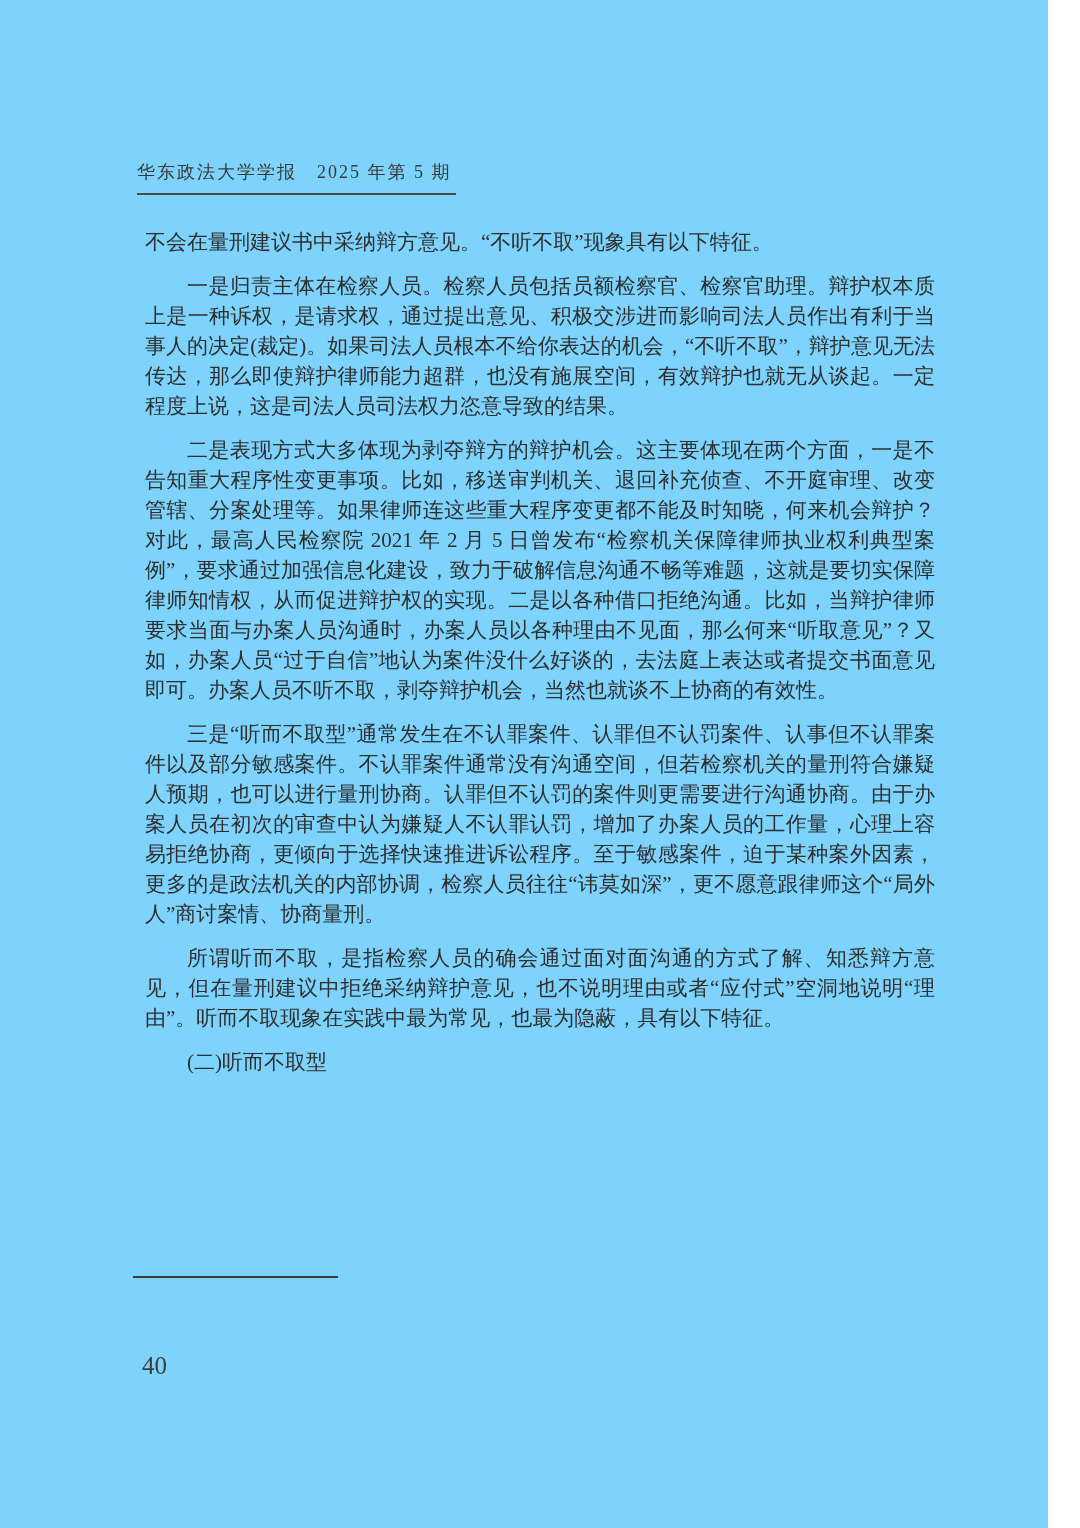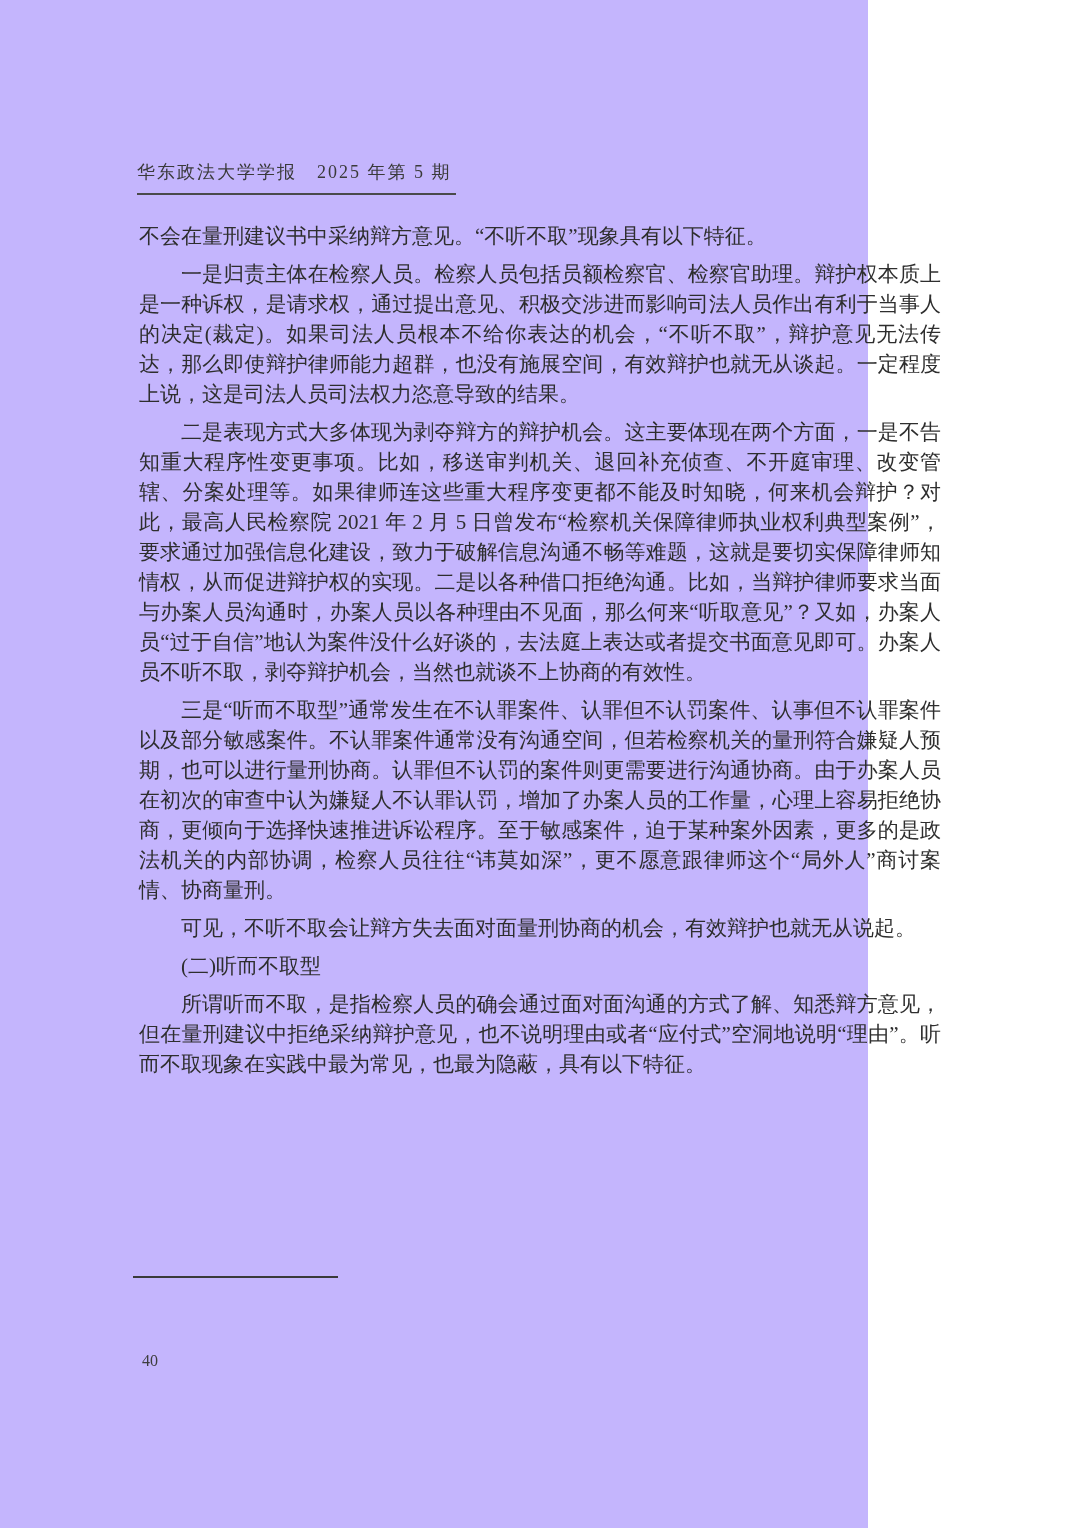--- a/index.html
+++ b/index.html
@@ -5,22 +5,22 @@
   html, body { margin: 0; padding: 0; }
   body {
     width: 1080px; height: 1528px;
     background: #ffffff;
     font-family: "Liberation Serif", "DejaVu Serif", serif;
     color: #2e2e2e;
     overflow: hidden;
   }
   .page {
     position: relative;
-    width: 868px; height: 1528px;
-    background: #c4b5fd;
+    width: 1048px; height: 1528px;
+    background: #7dd3fc;
   }
 
   
   .running-head {
     position: absolute;
     left: 137px; top: 160px;
     font-size: 18px;
     letter-spacing: 2px;
     color: #3a3a3a;
     border-bottom: 2px solid #4a4a4a;
@@ -32,21 +32,21 @@
   
   .article {
     position: absolute;
     left: 131px; top: 213px;
     width: 818px;
     font-size: 21px;
     line-height: 30px;
     text-align: justify;
     color: #2e2e2e;
   }
-  .article p { margin: 8px; text-indent: 2em; }
+  .article p { margin: 14px; text-indent: 2em; }
   .article p.cont { text-indent: 0; }
   sup.fn-ref {
     font-size: 13px;
     line-height: 0;
     vertical-align: 6px;
     letter-spacing: 0;
   }
 
   
   .footnote-rule {
@@ -64,41 +64,40 @@
     font-size: 17px;
     line-height: 26px;
     text-align: justify;
     color: #333333;
   }
   .footnote .fn-marker { margin-right: 14px; }
 
   .page-number {
     position: absolute;
     left: 142px; top: 1352px;
-    font-size: 16px;
+    font-size: 25px;
     color: #3d3d3d;
   }
 </style>
 </head>
 <body>
 
 <div class="page">
 
   <div class="running-head">
     <span>华东政法大学学报</span><span class="issue">2025 年第 5 期</span>
   </div>
 
   <div class="article">
     <p class="cont">不会在量刑建议书中采纳辩方意见。“不听不取”现象具有以下特征。</p>
     <p>一是归责主体在检察人员。检察人员包括员额检察官、检察官助理。辩护权本质上是一种诉权，是请求权，通过提出意见、积极交涉进而影响司法人员作出有利于当事人的决定(裁定)。如果司法人员根本不给你表达的机会，“不听不取”，辩护意见无法传达，那么即使辩护律师能力超群，也没有施展空间，有效辩护也就无从谈起。一定程度上说，这是司法人员司法权力恣意导致的结果。</p>
     <p>二是表现方式大多体现为剥夺辩方的辩护机会。这主要体现在两个方面，一是不告知重大程序性变更事项。比如，移送审判机关、退回补充侦查、不开庭审理、改变管辖、分案处理等。如果律师连这些重大程序变更都不能及时知晓，何来机会辩护？对此，最高人民检察院 2021 年 2 月 5 日曾发布“检察机关保障律师执业权利典型案例”，要求通过加强信息化建设，致力于破解信息沟通不畅等难题，这就是要切实保障律师知情权，从而促进辩护权的实现。二是以各种借口拒绝沟通。比如，当辩护律师要求当面与办案人员沟通时，办案人员以各种理由不见面，那么何来“听取意见”？又如，办案人员“过于自信”地认为案件没什么好谈的，去法庭上表达或者提交书面意见即可。办案人员不听不取，剥夺辩护机会，当然也就谈不上协商的有效性。</p>
     <p>三是“听而不取型”通常发生在不认罪案件、认罪但不认罚案件、认事但不认罪案件以及部分敏感案件。不认罪案件通常没有沟通空间，但若检察机关的量刑符合嫌疑人预期，也可以进行量刑协商。认罪但不认罚的案件则更需要进行沟通协商。由于办案人员在初次的审查中认为嫌疑人不认罪认罚，增加了办案人员的工作量，心理上容易拒绝协商，更倾向于选择快速推进诉讼程序。至于敏感案件，迫于某种案外因素，更多的是政法机关的内部协调，检察人员往往“讳莫如深”，更不愿意跟律师这个“局外人”商讨案情、协商量刑。</p>
-    <p>可见，不听不取会让辩方失去面对面量刑协商的机会，有效辩护也就无从说起。</p>
+    <p>所谓听而不取，是指检察人员的确会通过面对面沟通的方式了解、知悉辩方意见，但在量刑建议中拒绝采纳辩护意见，也不说明理由或者“应付式”空洞地说明“理由”。听而不取现象在实践中最为常见，也最为隐蔽，具有以下特征。</p>
     <p>(二)听而不取型</p>
-    <p>所谓听而不取，是指检察人员的确会通过面对面沟通的方式了解、知悉辩方意见，但在量刑建议中拒绝采纳辩护意见，也不说明理由或者“应付式”空洞地说明“理由”。听而不取现象在实践中最为常见，也最为隐蔽，具有以下特征。</p>
   </div>
 
   <div class="footnote-rule"></div>
 
 
   <div class="page-number">40</div>
 
 </div>
 
 </body></html>

